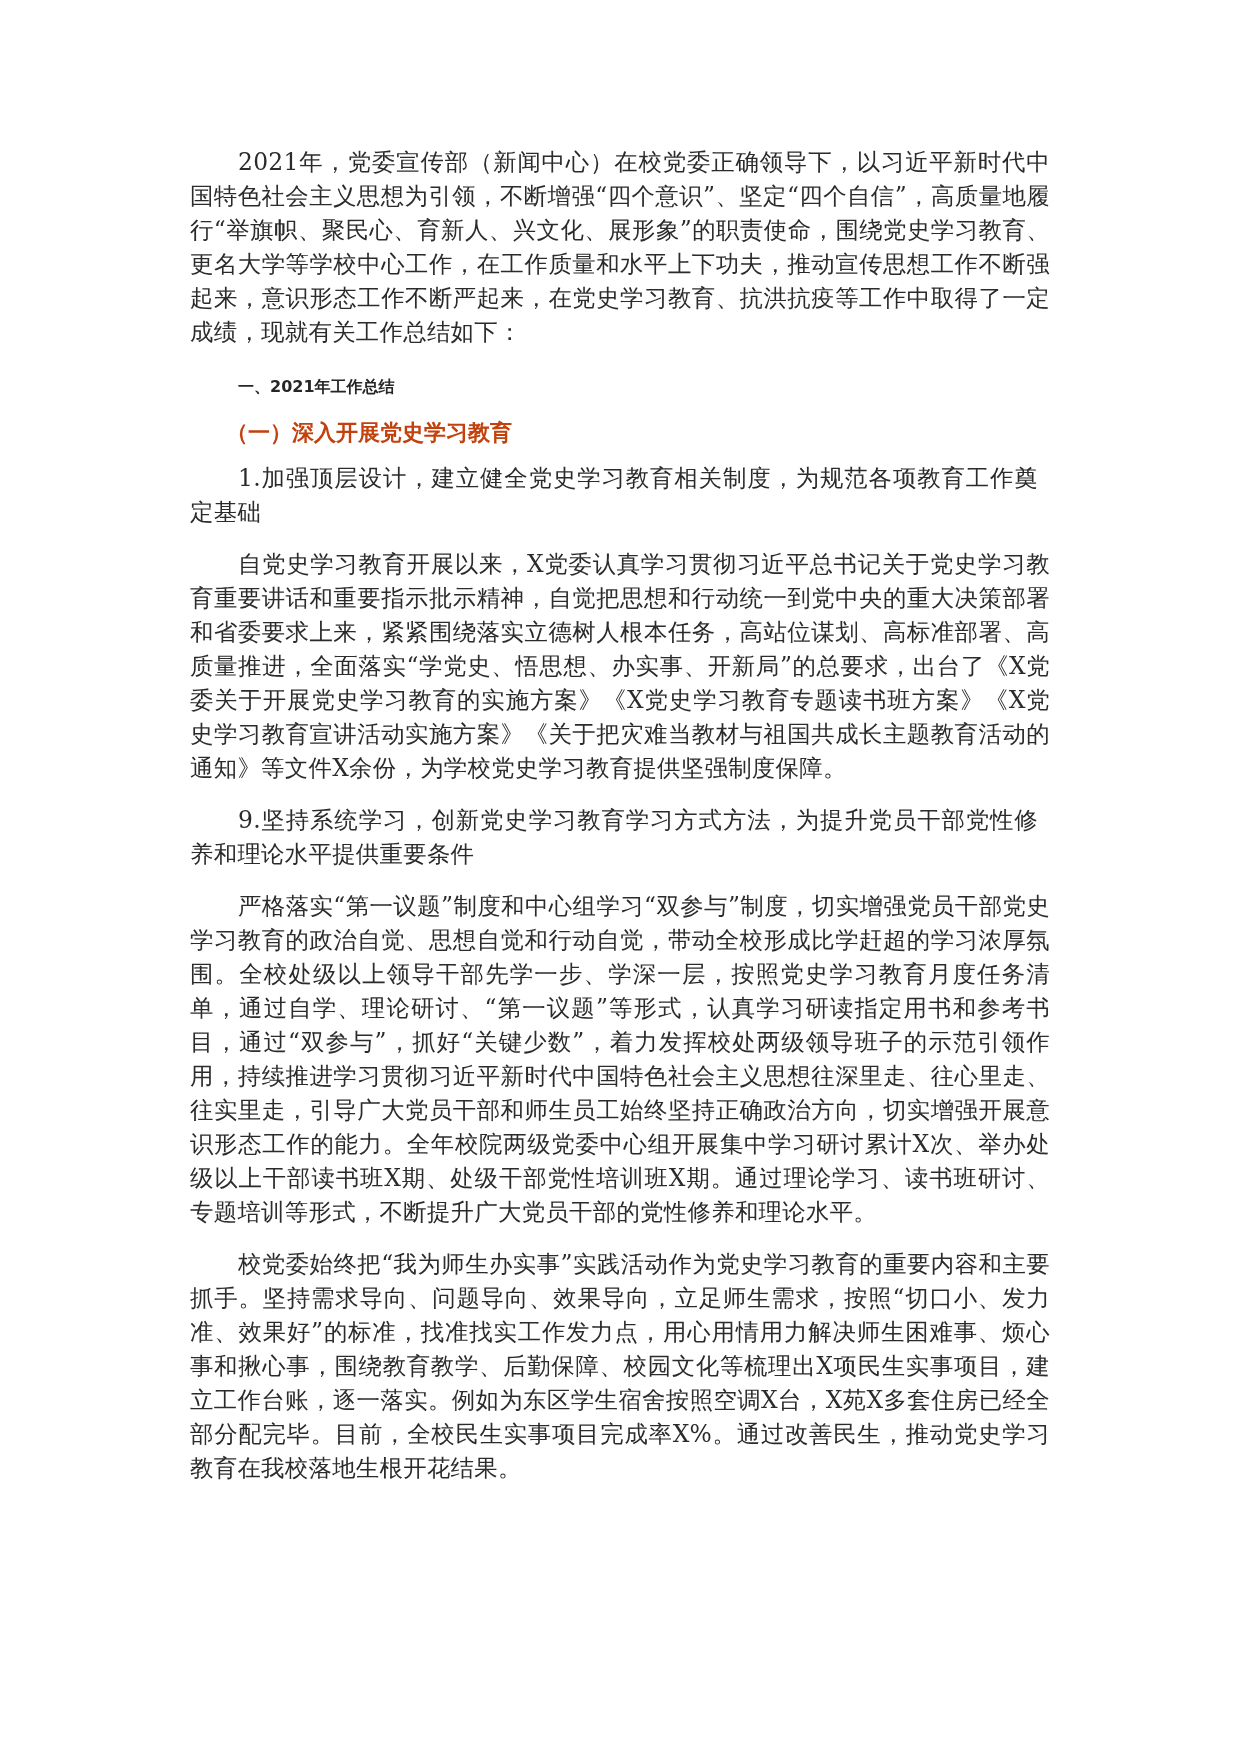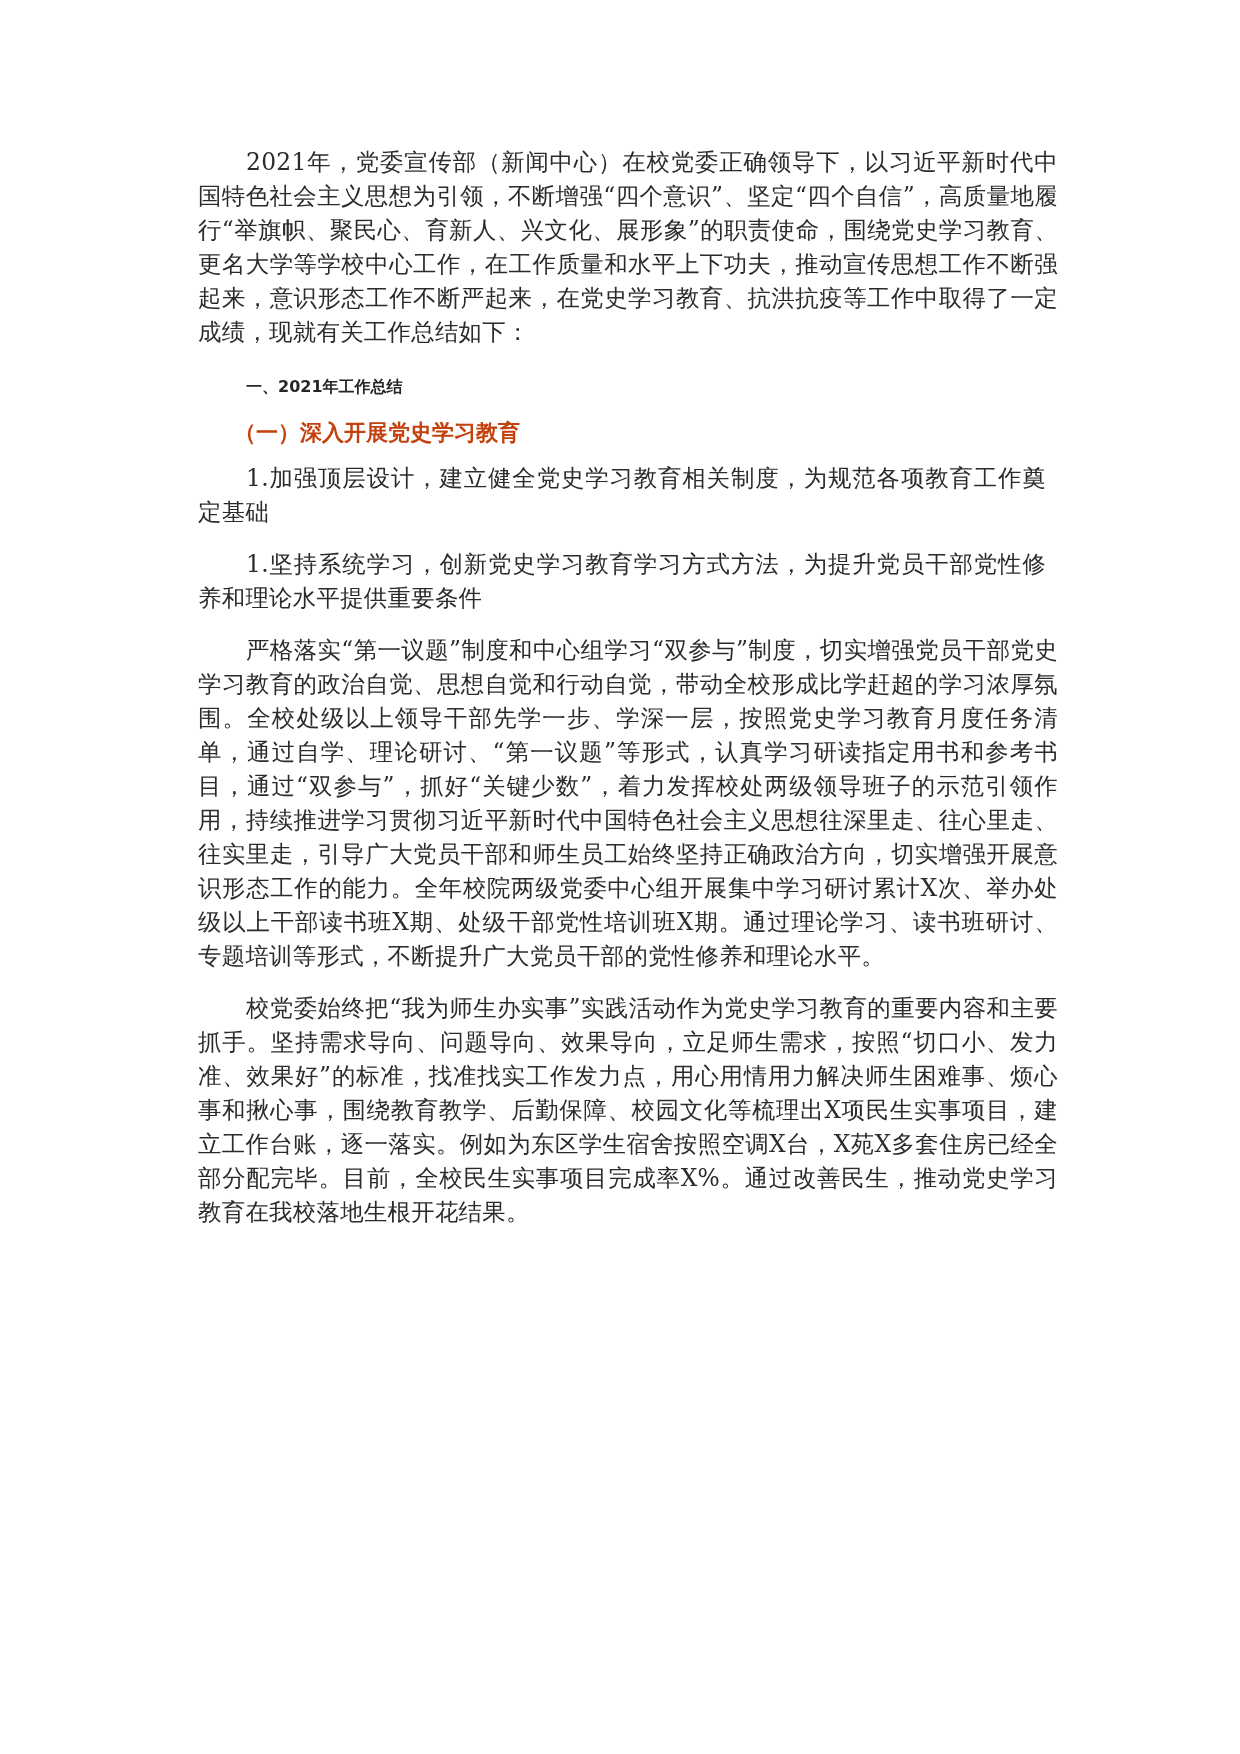--- a/index.html
+++ b/index.html
@@ -1,19 +1,19 @@
 <!DOCTYPE html>
 <html><head>
 <meta charset="utf-8">
 <style>
   html, body { margin: 0; padding: 0; background: #ffffff; }
   body { width: 1240px; height: 1754px; position: relative; overflow: hidden; }
   .page {
     position: absolute;
-    left: 198px;
+    left: 190px;
     top: 145px;
     width: 860px;
     color: #2b2b2b;
     font-family: "DejaVu Serif", "Liberation Serif", serif;
     font-size: 23.4px;
     line-height: 34px;
   }
   .para {
     margin: 0 0 18px 0;
     text-indent: 48px;
@@ -49,18 +49,19 @@
 </head>
 <body>
 
 <div class="page">
   <p class="para">2021年，党委宣传部（新闻中心）在校党委正确领导下，以习近平新时代中国特色社会主义思想为引领，不断增强“四个意识”、坚定“四个自信”，高质量地履行“举旗帜、聚民心、育新人、兴文化、展形象”的职责使命，围绕党史学习教育、更名大学等学校中心工作，在工作质量和水平上下功夫，推动宣传思想工作不断强起来，意识形态工作不断严起来，在党史学习教育、抗洪抗疫等工作中取得了一定成绩，现就有关工作总结如下：</p>
 
   <div class="h1">一、2021年工作总结</div>
   <div class="h2">（一）深入开展党史学习教育</div>
 
   <p class="sub">1.加强顶层设计，建立健全党史学习教育相关制度，为规范各项教育工作奠定基础</p>
+  <p class="para">自党史学习教育开展以来，X党委认真学习贯彻习近平总书记关于党史学习教育重要讲话和重要指示批示精神，自觉把思想和行动统一到党中央的重大决策部署和省委要求上来，紧紧围绕落实立德树人根本任务，高站位谋划、高标准部署、高质量推进，全面落实“学党史、悟思想、办实事、开新局”的总要求，出台了《X党委关于开展党史学习教育的实施方案》《X党史学习教育专题读书班方案》《X党史学习教育宣讲活动实施方案》《关于把灾难当教材与祖国共成长主题教育活动的通知》等文件X余份，为学校党史学习教育提供坚强制度保障。</p>
 
-  <p class="sub">1.坚持系统学习，创新党史学习教育学习方式方法，为提升党员干部党性修养和理论水平提供重要条件</p>
+  <p class="sub">9.坚持系统学习，创新党史学习教育学习方式方法，为提升党员干部党性修养和理论水平提供重要条件</p>
   <p class="para">严格落实“第一议题”制度和中心组学习“双参与”制度，切实增强党员干部党史学习教育的政治自觉、思想自觉和行动自觉，带动全校形成比学赶超的学习浓厚氛围。全校处级以上领导干部先学一步、学深一层，按照党史学习教育月度任务清单，通过自学、理论研讨、“第一议题”等形式，认真学习研读指定用书和参考书目，通过“双参与”，抓好“关键少数”，着力发挥校处两级领导班子的示范引领作用，持续推进学习贯彻习近平新时代中国特色社会主义思想往深里走、往心里走、往实里走，引导广大党员干部和师生员工始终坚持正确政治方向，切实增强开展意识形态工作的能力。全年校院两级党委中心组开展集中学习研讨累计X次、举办处级以上干部读书班X期、处级干部党性培训班X期。通过理论学习、读书班研讨、专题培训等形式，不断提升广大党员干部的党性修养和理论水平。</p>
 
   <p class="para">校党委始终把“我为师生办实事”实践活动作为党史学习教育的重要内容和主要抓手。坚持需求导向、问题导向、效果导向，立足师生需求，按照“切口小、发力准、效果好”的标准，找准找实工作发力点，用心用情用力解决师生困难事、烦心事和揪心事，围绕教育教学、后勤保障、校园文化等梳理出X项民生实事项目，建立工作台账，逐一落实。例如为东区学生宿舍按照空调X台，X苑X多套住房已经全部分配完毕。目前，全校民生实事项目完成率X%。通过改善民生，推动党史学习教育在我校落地生根开花结果。</p>
 </div>
 
 </body></html>

